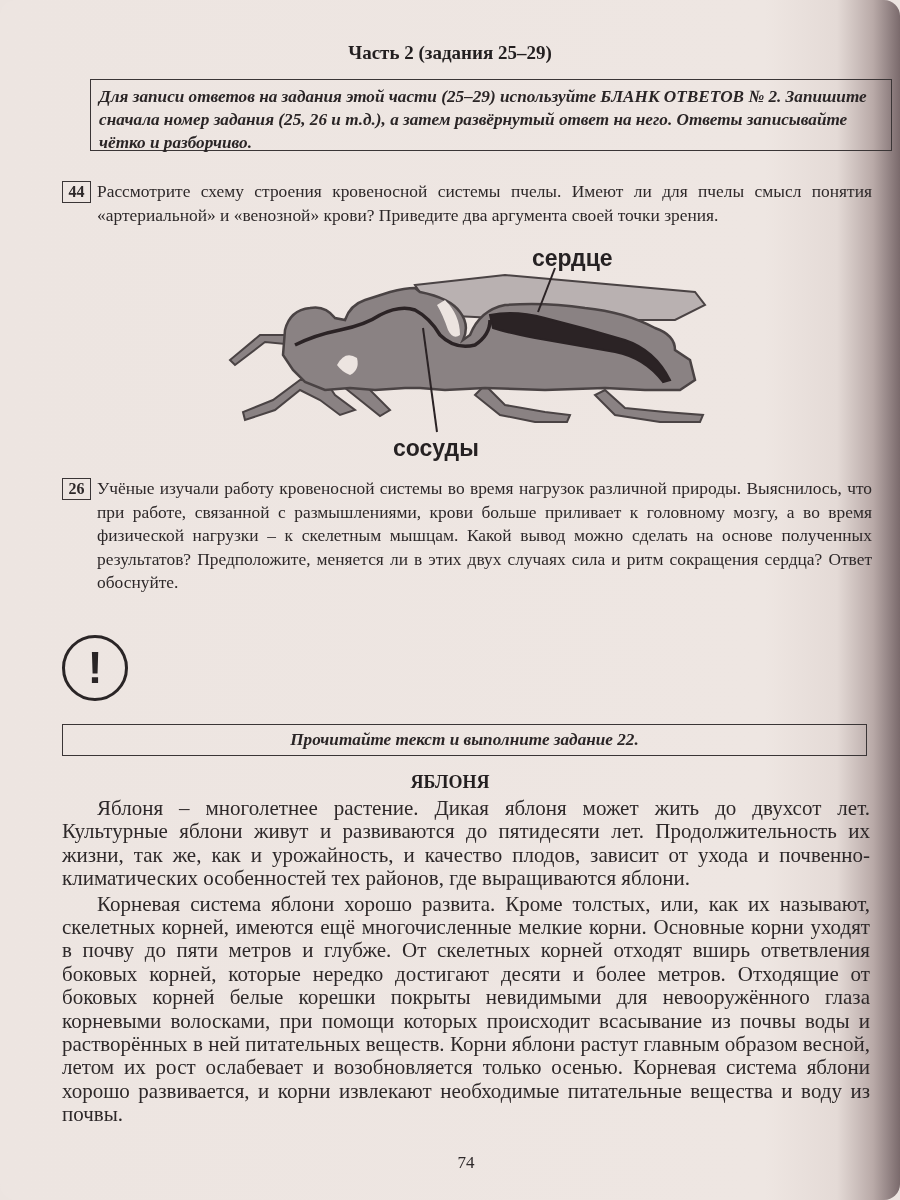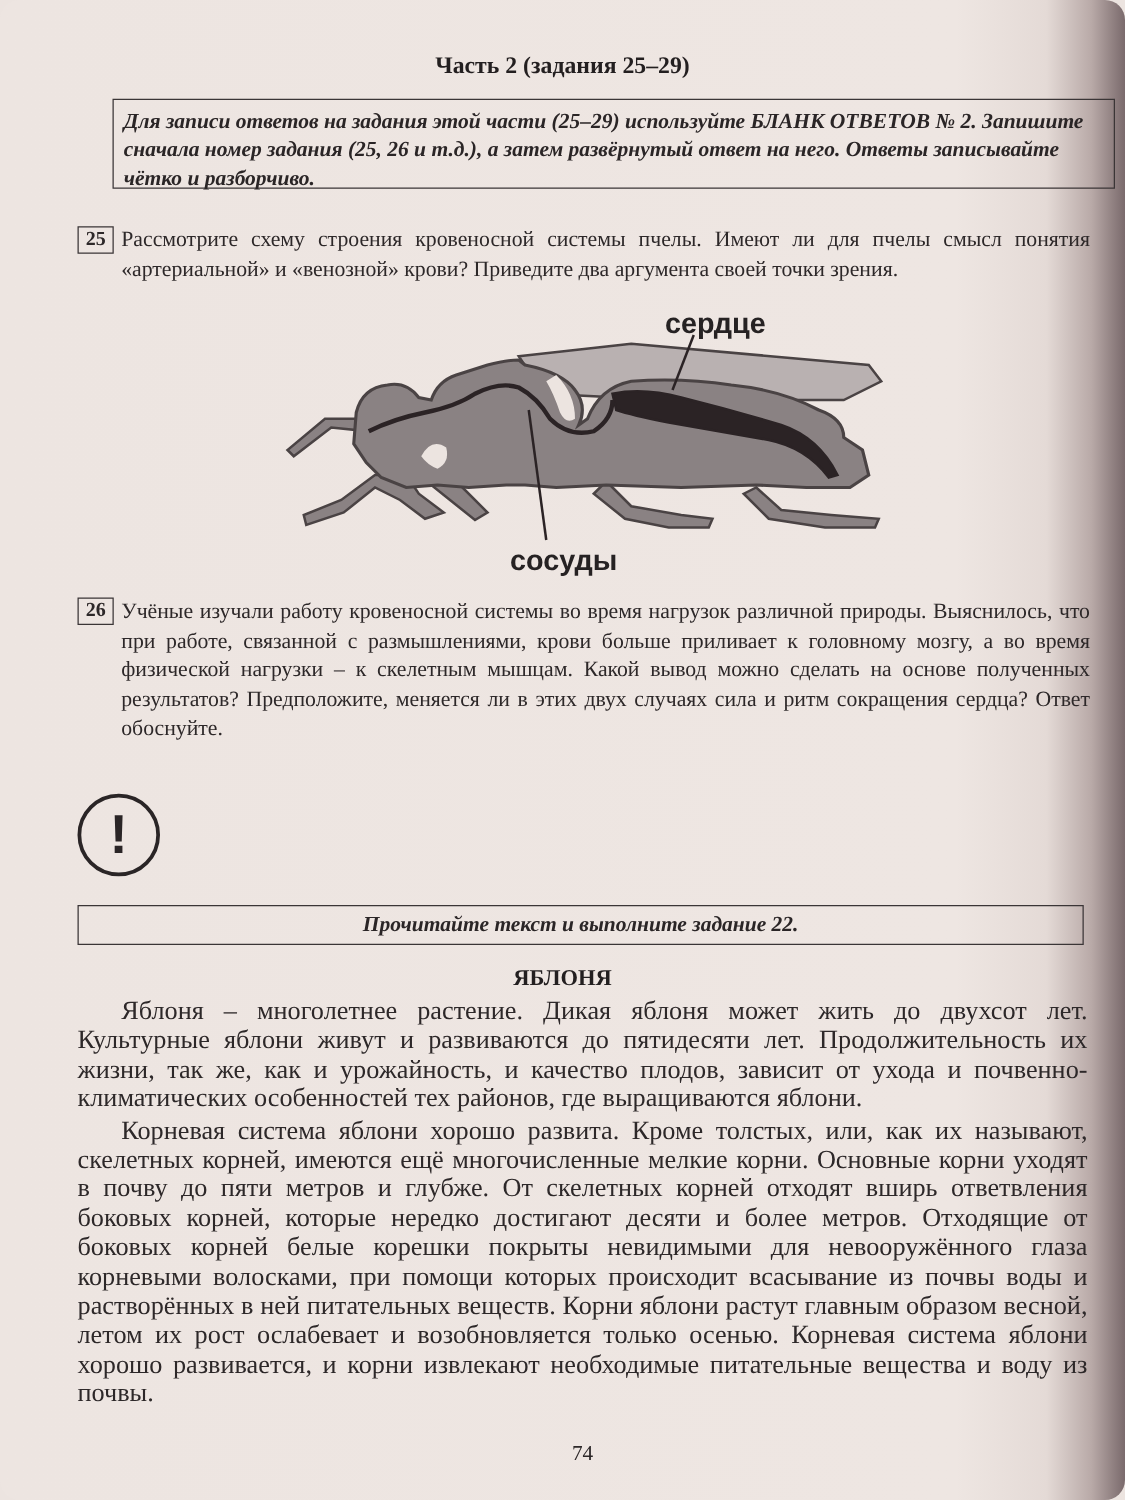--- a/index.html
+++ b/index.html
@@ -71,21 +71,21 @@
 </head>
 <body>
 
 <div class="page">
 
   <div class="part-title">Часть 2 (задания 25–29)</div>
 
   <div class="instr-box">Для записи ответов на задания этой части (25–29) используйте БЛАНК ОТВЕТОВ № 2. Запишите сначала номер задания (25, 26 и т.д.), а затем развёрнутый ответ на него. Ответы записывайте чётко и разборчиво.</div>
 
   <div class="task" style="top:180px;">
-    <div class="task-num">25</div>
+    <div class="task-num">44</div>
     <div class="task-text">Рассмотрите схему строения кровеносной системы пчелы. Имеют ли для пчелы смысл понятия «артериальной» и «венозной» крови? Приведите два аргумента своей точки зрения.</div>
   </div>
 
   <div class="diagram">
     <svg width="515" height="225" viewBox="0 0 515 225">
 
       <path d="M210,45 L300,35 L490,52 L500,65 L470,80 L330,80 L230,75 Z" fill="#b9b1b1" stroke="#4a4344" stroke-width="2"></path>
 
       <path d="M80,95 L55,95 L25,120 L30,125 L60,102 L80,104 Z" fill="#8a8283" stroke="#4a4344" stroke-width="2"></path>
       <path d="M120,140 L130,155 L150,170 L135,175 L115,160 L95,150 L70,170 L40,180 L38,172 L68,160 L95,140 Z" fill="#8a8283" stroke="#4a4344" stroke-width="2"></path>
@@ -99,21 +99,21 @@
       <path d="M132,125 Q140,110 152,118 Q155,130 145,135 Q137,132 132,125 Z" fill="#ece4e0"></path>
 
       <path d="M285,75 Q310,70 340,78 Q380,88 420,100 Q450,110 465,140 L458,142 Q440,118 410,112 Q370,105 330,98 Q300,92 288,88 Z" fill="#2b2325" stroke="#2b2325" stroke-width="2"></path>
 
       <path d="M90,105 Q110,95 135,90 Q160,85 175,75 Q195,65 210,70 Q225,78 235,95 Q250,110 270,105 Q285,95 285,80" fill="none" stroke="#2b2325" stroke-width="3.5"></path>
 
       <line x1="350" y1="28" x2="333" y2="72" stroke="#2b2325" stroke-width="2"></line>
       <line x1="218" y1="88" x2="232" y2="192" stroke="#2b2325" stroke-width="2"></line>
     </svg>
     <div class="diag-label" style="left:327px; top:5px;">сердце</div>
-    <div class="diag-label" style="left:188px; top:195px;margin-left:15px;">сосуды</div>
+    <div class="diag-label" style="left:188px; top:195px;">сосуды</div>
   </div>
 
   <div class="task" style="top:477px;">
     <div class="task-num">26</div>
     <div class="task-text">Учёные изучали работу кровеносной системы во время нагрузок различной природы. Выяснилось, что при работе, связанной с размышлениями, крови больше приливает к головному мозгу, а во время физической нагрузки – к скелетным мышцам. Какой вывод можно сделать на основе полученных результатов? Предположите, меняется ли в этих двух случаях сила и ритм сокращения сердца? Ответ обоснуйте.</div>
   </div>
 
   <div class="warn">
     <div class="warn-circle">!</div>
   </div>

